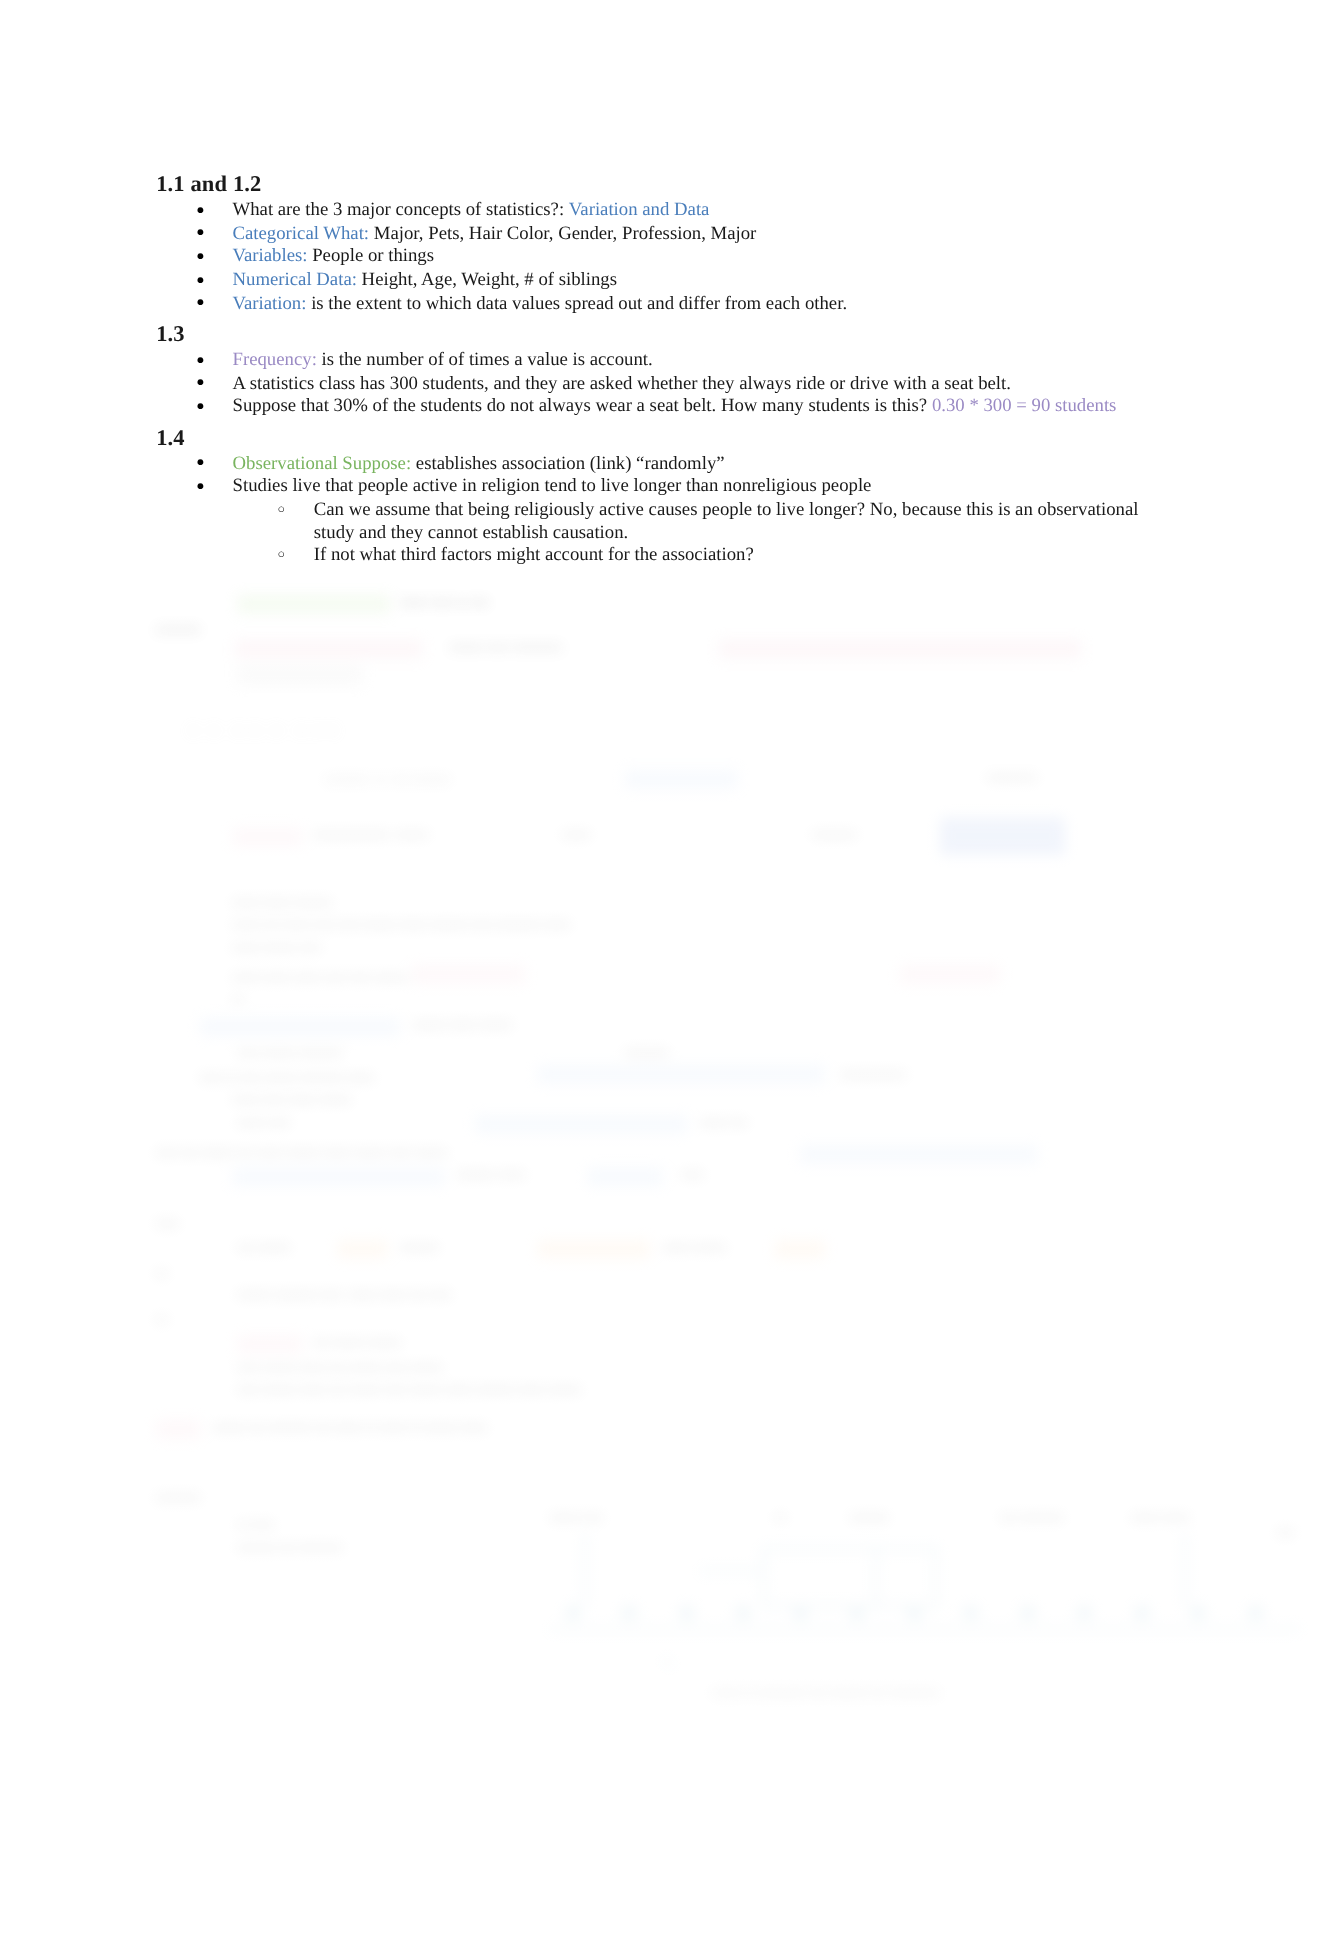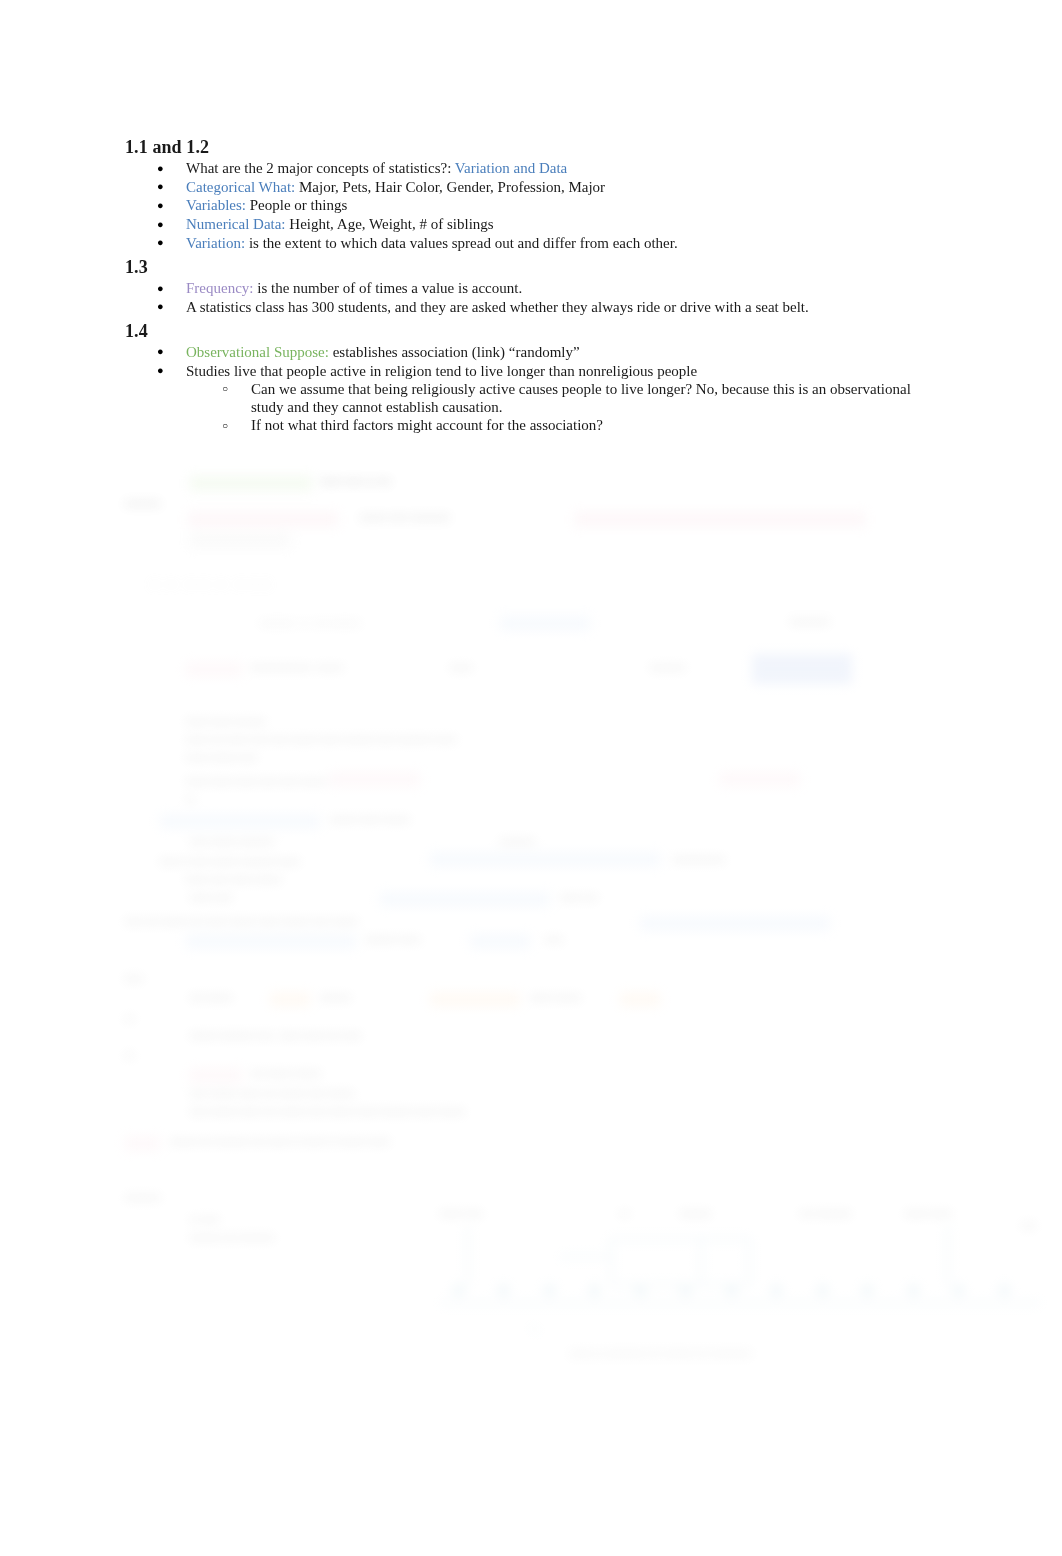--- a/index.html
+++ b/index.html
@@ -78,21 +78,21 @@
   ul.lvl2 > li::before {
     content: "\25CB";
     position: absolute;
     left: 36px;
     top: -0.5px;
     font-size: 10px;
     line-height: 19px;
     color: #000;
   }
 
-  .key-blue   { color: #4a7ebb; }
+  .key-blue   { color: #4a7ebb; font-family: Liberation Serif, serif; }
   .key-purple { color: #9a8ac4; }
   .key-green  { color: #79b45f; }
   .ans-purple { color: #9a8ac4; }
 
   
   #faded {
     position: absolute;
     left: 0;
     top: 466px;
     width: 1062px;
@@ -167,31 +167,32 @@
 </style>
 </head>
 <body>
 
 <div id="page">
 
   <div class="notes">
 
     <div class="section-heading">1.1 and 1.2</div>
     <ul class="lvl1">
-      <li><span>What are the 2 major concepts of statistics?: </span><span class="key-blue">Variation and Data</span></li>
+      <li><span>What are the 3 major concepts of statistics?: </span><span class="key-blue">Variation and Data</span></li>
       <li><span class="key-blue">Categorical What:</span><span> Major, Pets, Hair Color, Gender, Profession, Major</span></li>
       <li><span class="key-blue">Variables:</span><span> People or things</span></li>
       <li><span class="key-blue">Numerical Data:</span><span> Height, Age, Weight, # of siblings</span></li>
       <li><span class="key-blue">Variation:</span><span> is the extent to which data values spread out and differ from each other.</span></li>
     </ul>
 
     <div class="section-heading spaced">1.3</div>
     <ul class="lvl1">
       <li><span class="key-purple">Frequency:</span><span> is the number of  of times a value is account.</span></li>
       <li><span>A statistics class has 300 students, and they are asked whether they always ride or drive with a seat belt.</span></li>
+      <li><span>Suppose that 30% of the students do not always wear a seat belt. How many students is this? </span><span class="ans-purple">0.30 * 300 = 90 students</span></li>
     </ul>
 
     <div class="section-heading spaced">1.4</div>
     <ul class="lvl1">
       <li><span class="key-green">Observational Suppose:</span><span> establishes association (link) “randomly”</span></li>
       <li><span>Studies live that people active in religion tend to live longer than nonreligious people</span>
         <ul class="lvl2">
           <li>Can we assume that being religiously active causes people to live longer? No, because this is an observational study and they cannot establish causation.</li>
           <li> If not what third factors might account for the association?</li>
         </ul>

